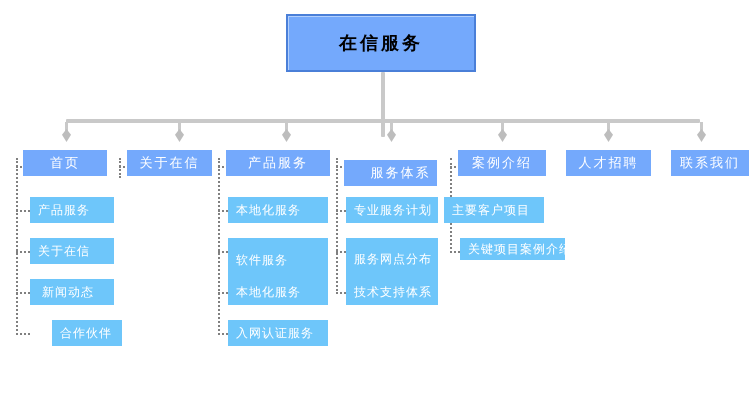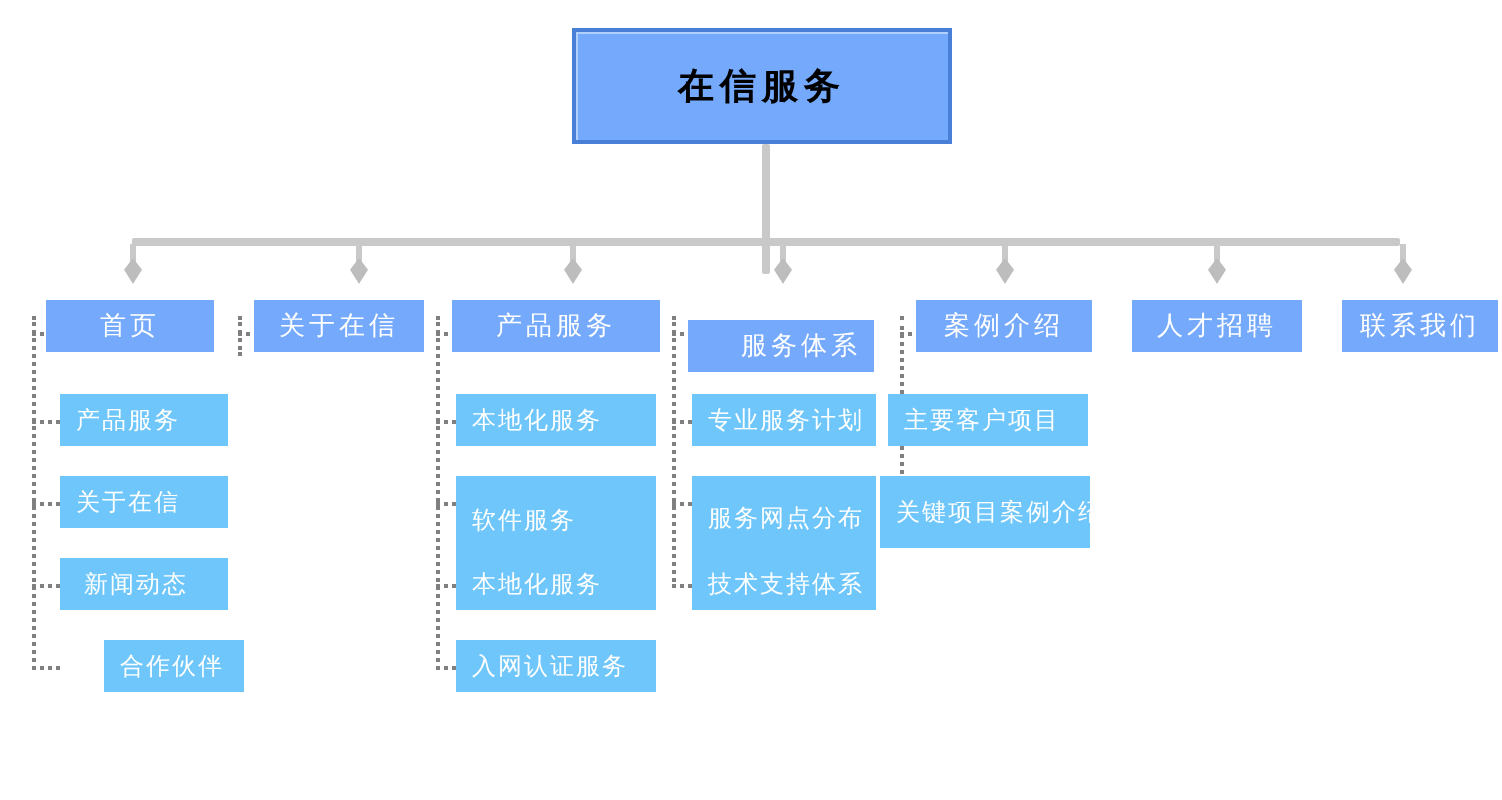--- a/index.html
+++ b/index.html
@@ -195,15 +195,15 @@
   <div class="node node-l3" style="left:228px; top:197px; width:100px; height:26px;">本地化服务</div>
   <div class="node node-l3" style="left:228px; top:238px; width:100px; height:44px;">软件服务</div>
   <div class="node node-l3" style="left:228px; top:279px; width:100px; height:26px;">本地化服务</div>
   <div class="node node-l3" style="left:228px; top:320px; width:100px; height:26px;">入网认证服务</div>
 
   <div class="node node-l3" style="left:346px; top:197px; width:92px; height:26px;">专业服务计划</div>
   <div class="node node-l3" style="left:346px; top:238px; width:92px; height:42px;">服务网点分布</div>
   <div class="node node-l3" style="left:346px; top:279px; width:92px; height:26px;">技术支持体系</div>
 
   <div class="node node-l3" style="left:444px; top:197px; width:100px; height:26px;">主要客户项目</div>
-  <div class="node node-l3" style="left:440px; top:238px; width:105px; height:36px;">关键项目案例介绍</div>
+  <div class="node node-l3" style="left:460px; top:238px; width:105px; height:22px;">关键项目案例介绍</div>
 
 </div>
 
 </body></html>

